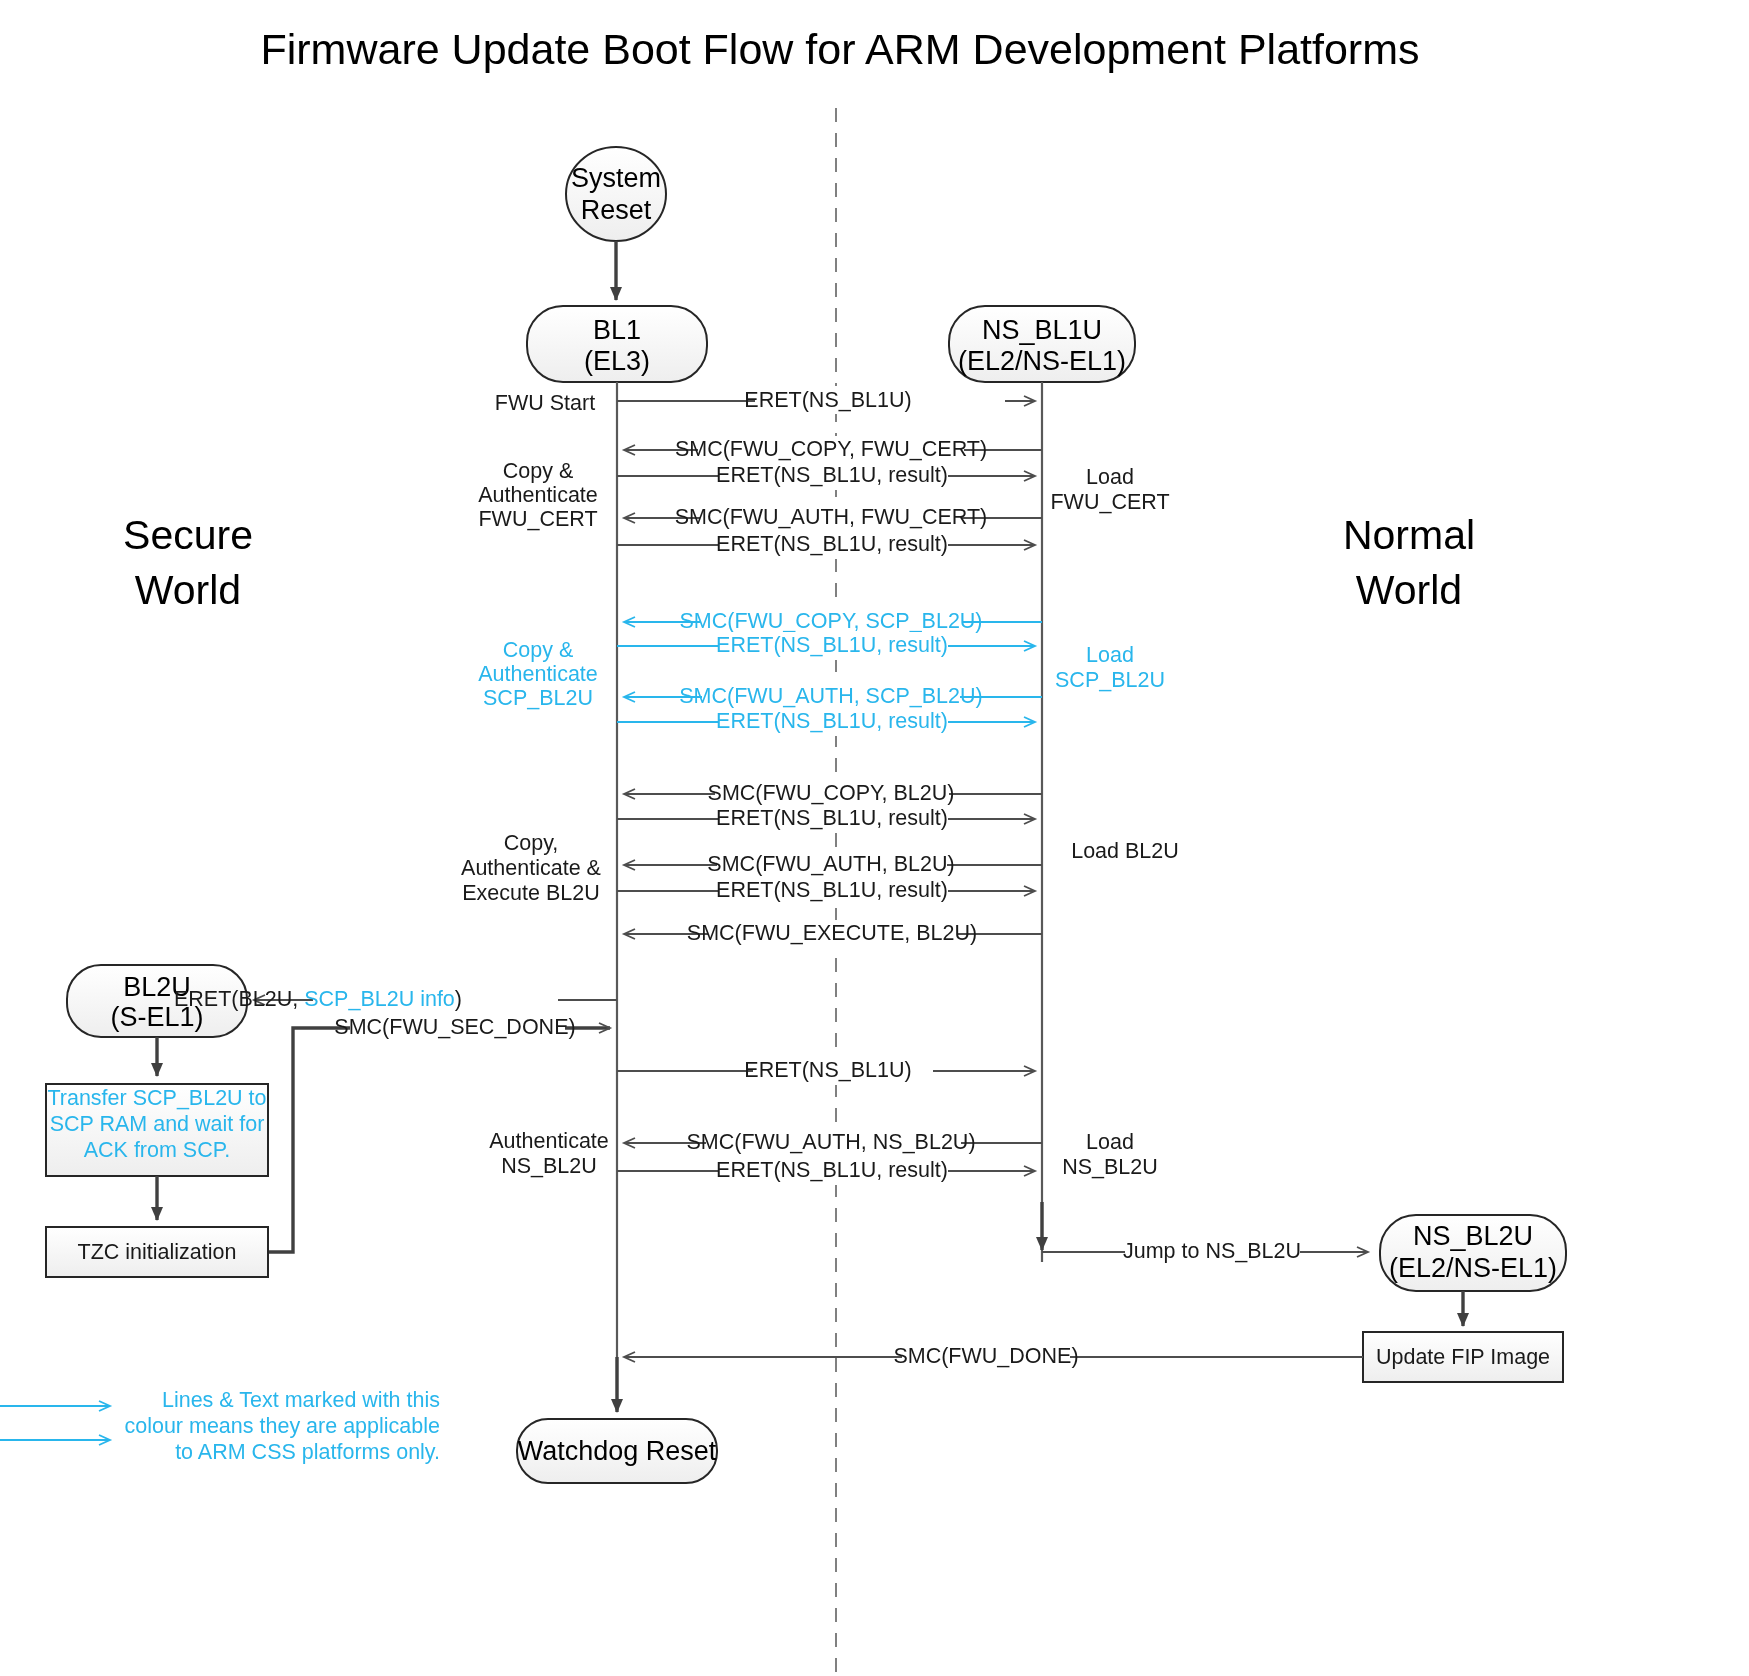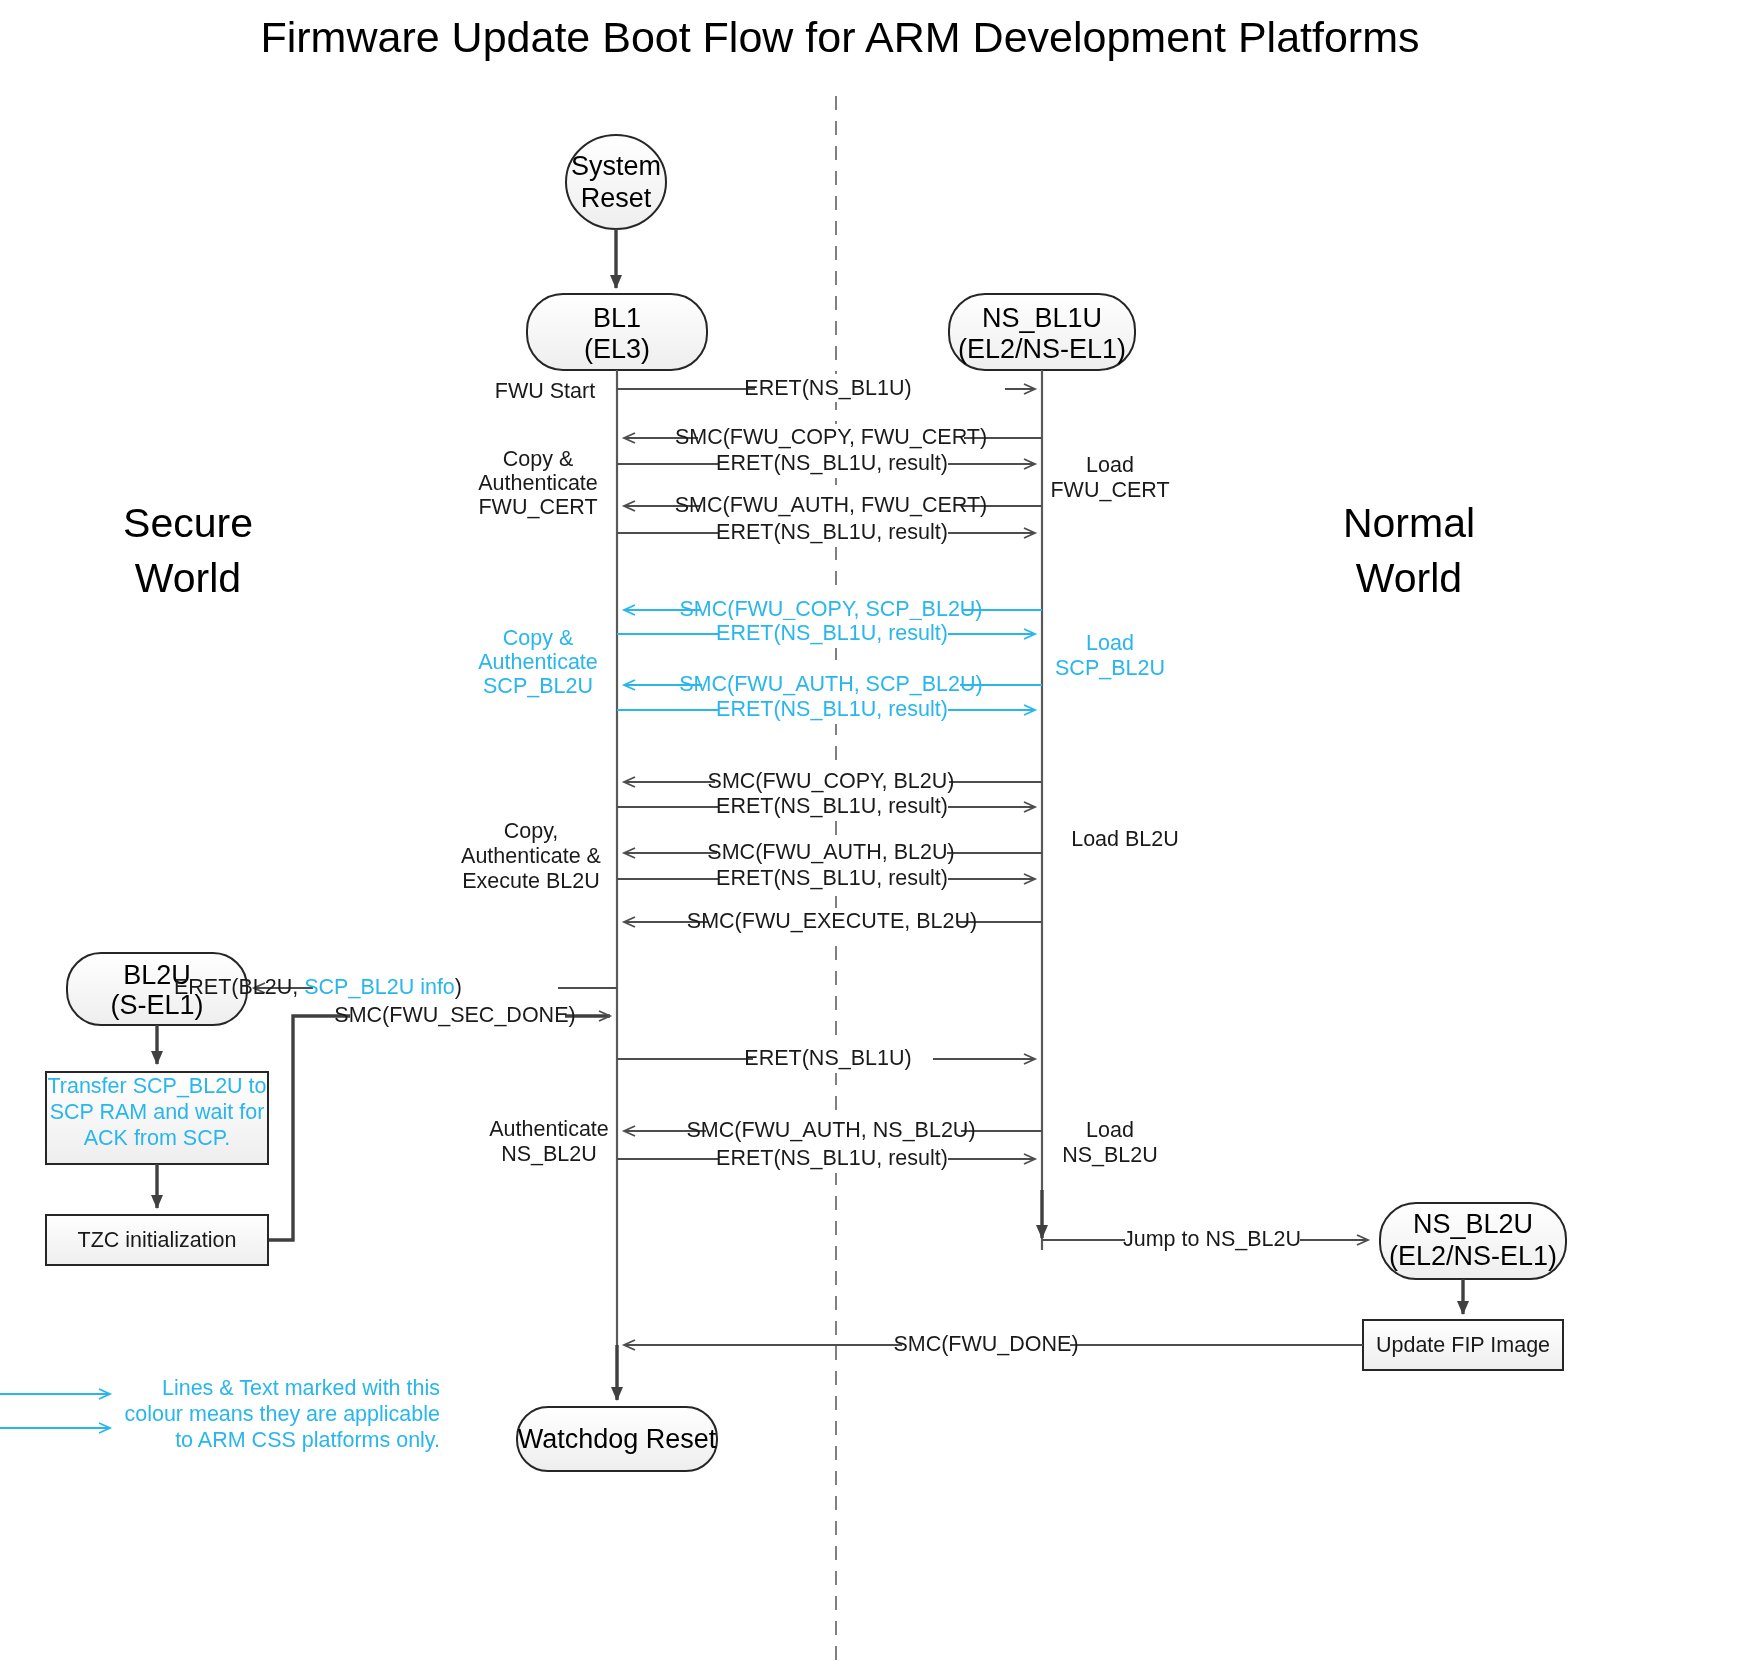--- a/index.html
+++ b/index.html
@@ -10,20 +10,21 @@
   body {
     width: 1749px;
     height: 1676px;
     font-family: "Liberation Sans", sans-serif;
     overflow: hidden;
   }
   #diagram-root {
     position: relative;
     width: 1749px;
     height: 1408px;
+    margin-top: 12px;
   }
   svg#seq {
     display: block;
     width: 1749px;
     height: 1676px;
   }
   text {
     font-family: "Liberation Sans", sans-serif;
     fill: #1a1a1a;
   }

